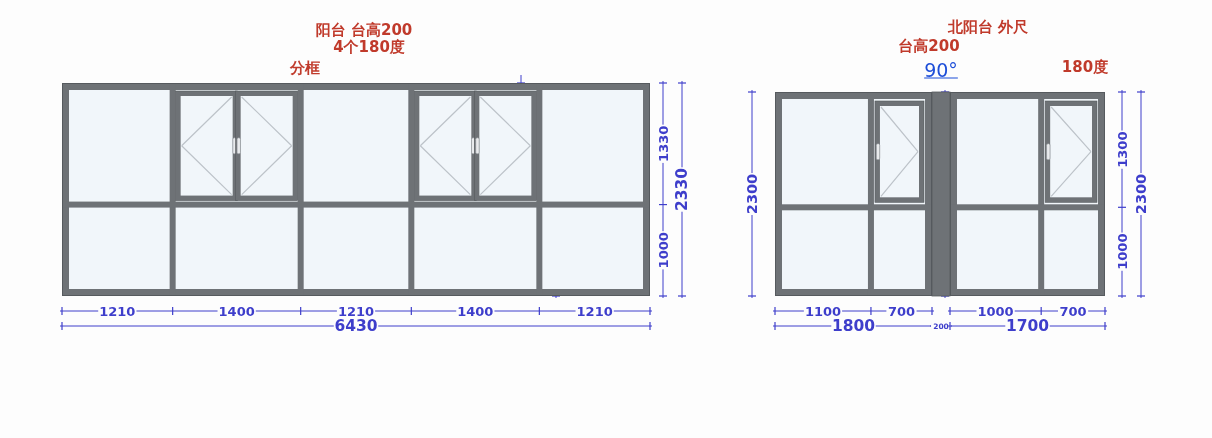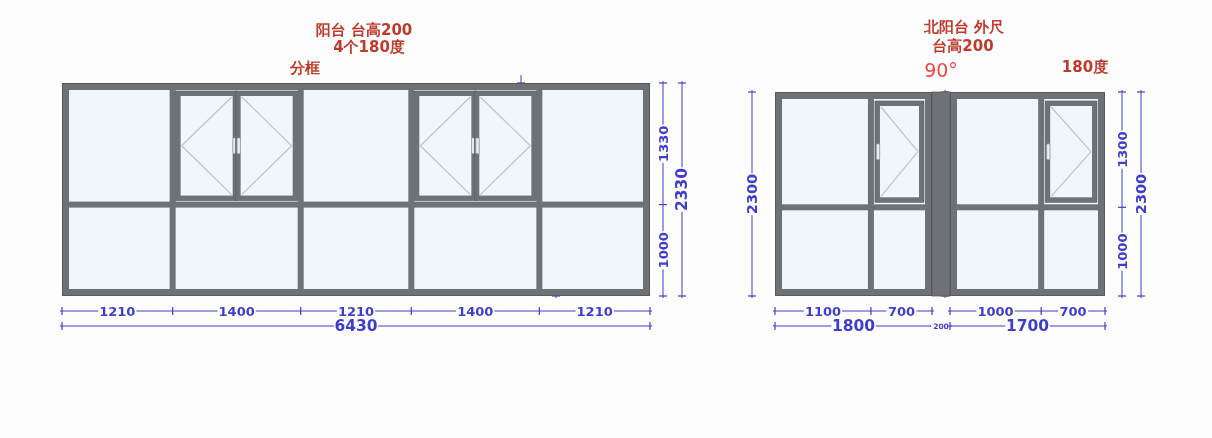--- a/index.html
+++ b/index.html
@@ -2,21 +2,21 @@
 <html><head>
 <meta charset="utf-8">
 <style>
   html,body{margin:0;padding:0;background:#fdfdfd;}
   .canvas{position:relative;width:1212px;height:438px;background:#fdfdfd;overflow:hidden;
           font-family:"DejaVu Sans",sans-serif;}
   .canvas svg{position:absolute;left:0;top:0;}
   .label{position:absolute;transform:translate(-50%,-50%);white-space:nowrap;z-index:5;
          font-family:"DejaVu Sans",sans-serif;line-height:1;}
   .red{color:#c03a2b;font-weight:bold;font-size:15px;}
-  .blue-big{color:#ef4444;font-size:19px;font-weight:normal;}
+  .blue-big{color:#1d4ed8;font-size:19px;font-weight:normal;text-decoration:underline;}
 </style>
 </head>
 <body>
 
 <div class="canvas">
   <svg id="drawing-svg" width="1212" height="438" viewBox="0 0 1212 438">
       <g>
         <line x1="60" y1="311" x2="652" y2="311" stroke="#3e3ecb" stroke-width="1"></line>
         <line x1="62" y1="307" x2="62" y2="315" stroke="#3e3ecb" stroke-width="1.2"></line>
         <line x1="172.65007776049765" y1="307" x2="172.65007776049765" y2="315" stroke="#3e3ecb" stroke-width="1.2"></line>
@@ -246,17 +246,17 @@
         <rect x="1050.1764705882354" y="106" width="41.82352941176464" height="91.30434782608694" fill="#f1f6fa"></rect>
         <path d="M 1091 151.65217391304347 L 1051.1764705882354 107 M 1091 151.65217391304347 L 1051.1764705882354 196.30434782608694" stroke="#bdc3c9" stroke-width="1.2" fill="none"></path>
         <rect x="1046.5764705882355" y="143.65217391304347" width="3.4" height="16" rx="1.5" fill="#e9ebed" stroke="#8e9499" stroke-width="0.6"></rect>
       </g>
       <rect x="932" y="92" width="18" height="204" fill="#6e7276" stroke="#565a5e" stroke-width="0.8"></rect>
     </svg>
 
   <div class="label red" style="left:364px;top:30px">阳台  台高200</div>
   <div class="label red" style="left:369px;top:47px">4个180度</div>
   <div class="label red" style="left:305px;top:68px">分框</div>
-  <div class="label red" style="left:964px;top:27px">北阳台 外尺</div>
-  <div class="label red" style="left:963px;top:46px">台高200</div>
+  <div class="label red" style="left:988px;top:27px">北阳台 外尺</div>
+  <div class="label red" style="left:929px;top:46px">台高200</div>
   <div class="label blue-big" style="left:941px;top:70px">90°</div>
   <div class="label red" style="left:1085px;top:67px">180度</div>
 </div>
 
 </body></html>

